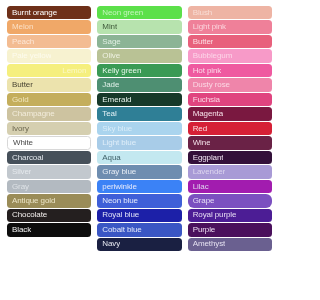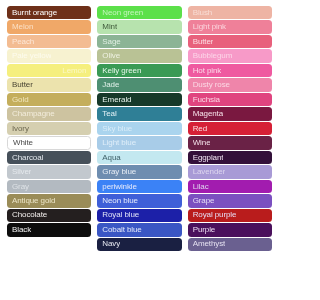--- a/index.html
+++ b/index.html
@@ -191,24 +191,24 @@
       </div>
       <div class="swatch" style="background: rgb(51, 16, 58); color: rgb(240, 228, 242);">
         <span class="swatch-label">Eggplant</span>
       </div>
       <div class="swatch" style="background: rgb(168, 154, 214); color: rgb(221, 214, 239);">
         <span class="swatch-label">Lavender</span>
       </div>
       <div class="swatch" style="background: #a21caf; color: rgb(223, 216, 240);">
         <span class="swatch-label">Lilac</span>
       </div>
-      <div class="swatch" style="background: rgb(123, 80, 192); color: rgb(230, 220, 245);">
+      <div class="swatch" style="background: rgb(123, 80, 192); color: rgb(230, 220, 245); border-radius: 6px;">
         <span class="swatch-label">Grape</span>
       </div>
-      <div class="swatch" style="background: #b91c1c; color: rgb(230, 220, 243); text-align: right;">
+      <div class="swatch" style="background: #4c1d95; color: rgb(230, 220, 243); text-align: right;">
         <span class="swatch-label">Royal purple</span>
       </div>
       <div class="swatch" style="background: rgb(74, 16, 92); color: rgb(236, 221, 242);">
         <span class="swatch-label">Purple</span>
       </div>
       <div class="swatch" style="background: rgb(106, 96, 144); color: rgb(228, 224, 240);">
         <span class="swatch-label">Amethyst</span>
       </div>
     </div>
   </div>

